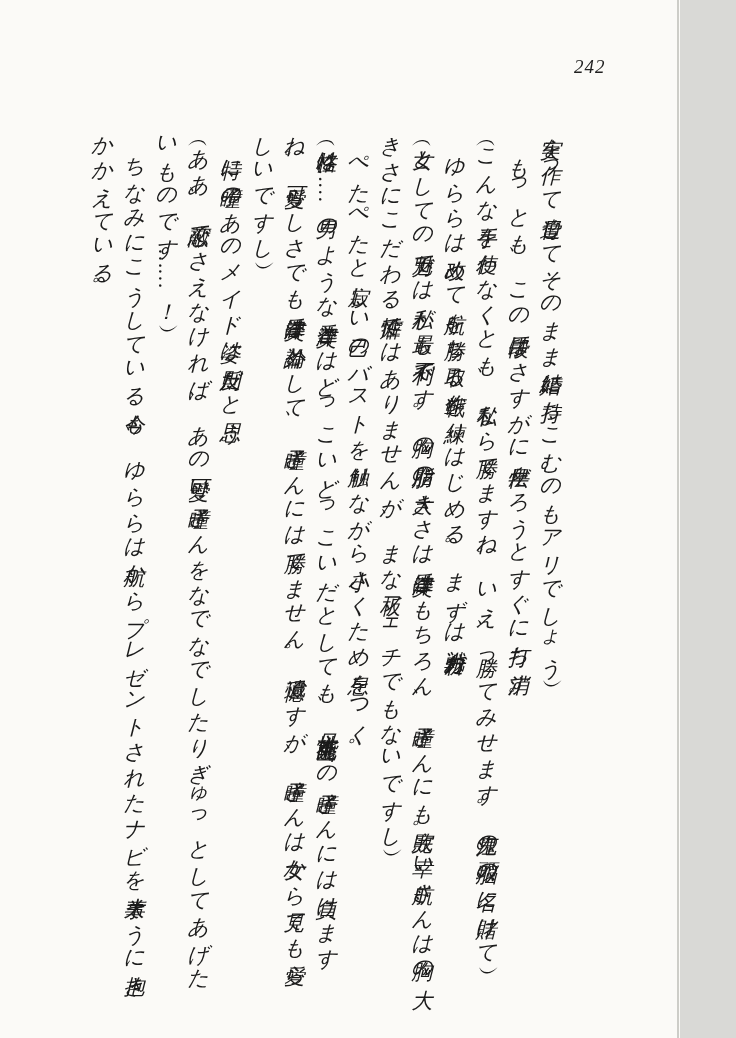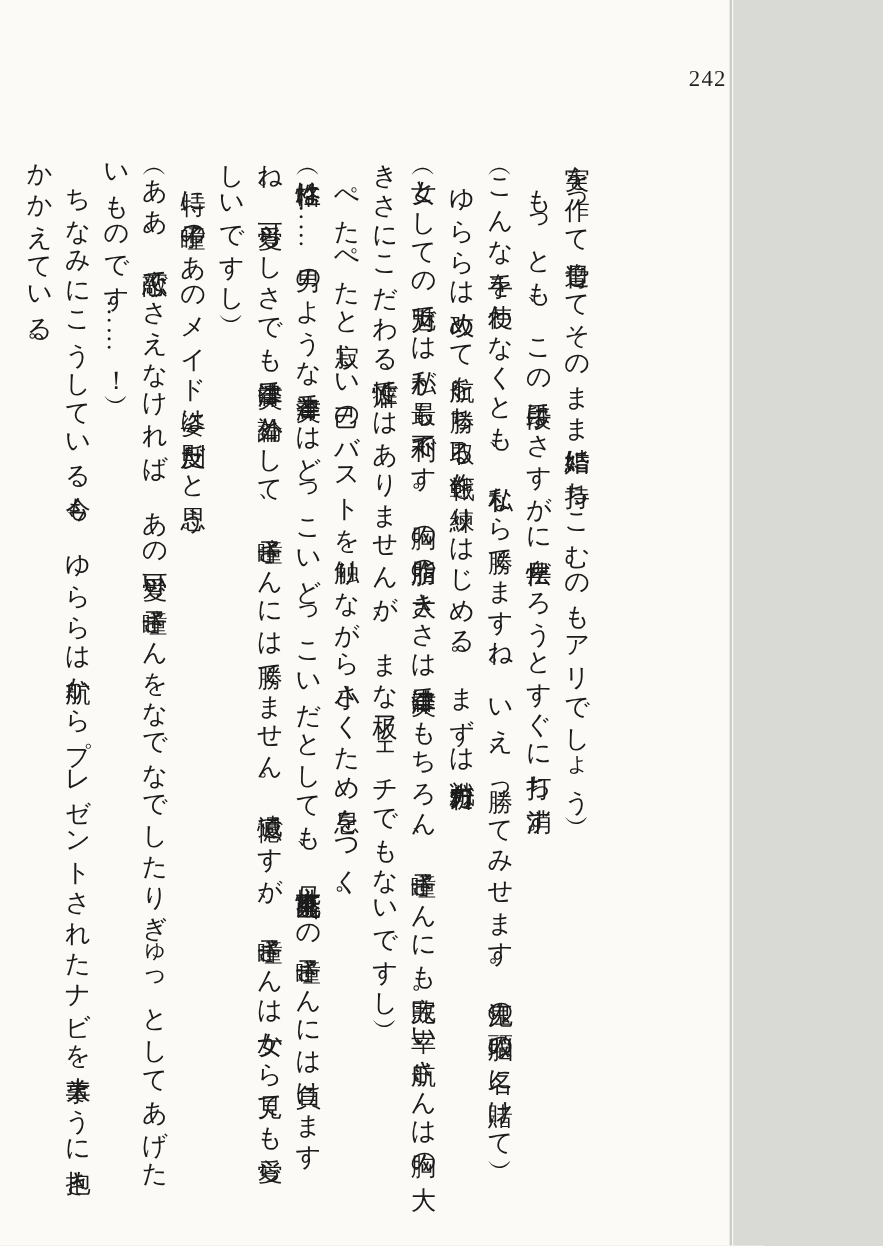--- a/index.html
+++ b/index.html
@@ -1,26 +1,27 @@
 <!DOCTYPE html>
 <html lang="ja"><head>
 <meta charset="utf-8">
 <style>
   * { margin: 0; padding: 0; box-sizing: border-box; }
   html, body { width: 736px; height: 1038px; }
   body { background: #d9d9d6; }
 
   .page {
     position: relative;
-    width: 611px;
+    width: 680px;
     height: 1038px;
     background: #fbfaf7;
     overflow: hidden;
     font-family: "Liberation Serif", "DejaVu Serif", serif;
     color: #1b1b1b;
+    font-style: italic;
   }
 
   .page-number {
     position: absolute;
     top: 56px;
     left: 574px;
     font-size: 19px;
     letter-spacing: 1px;
     color: #1f1f1f;
   }

